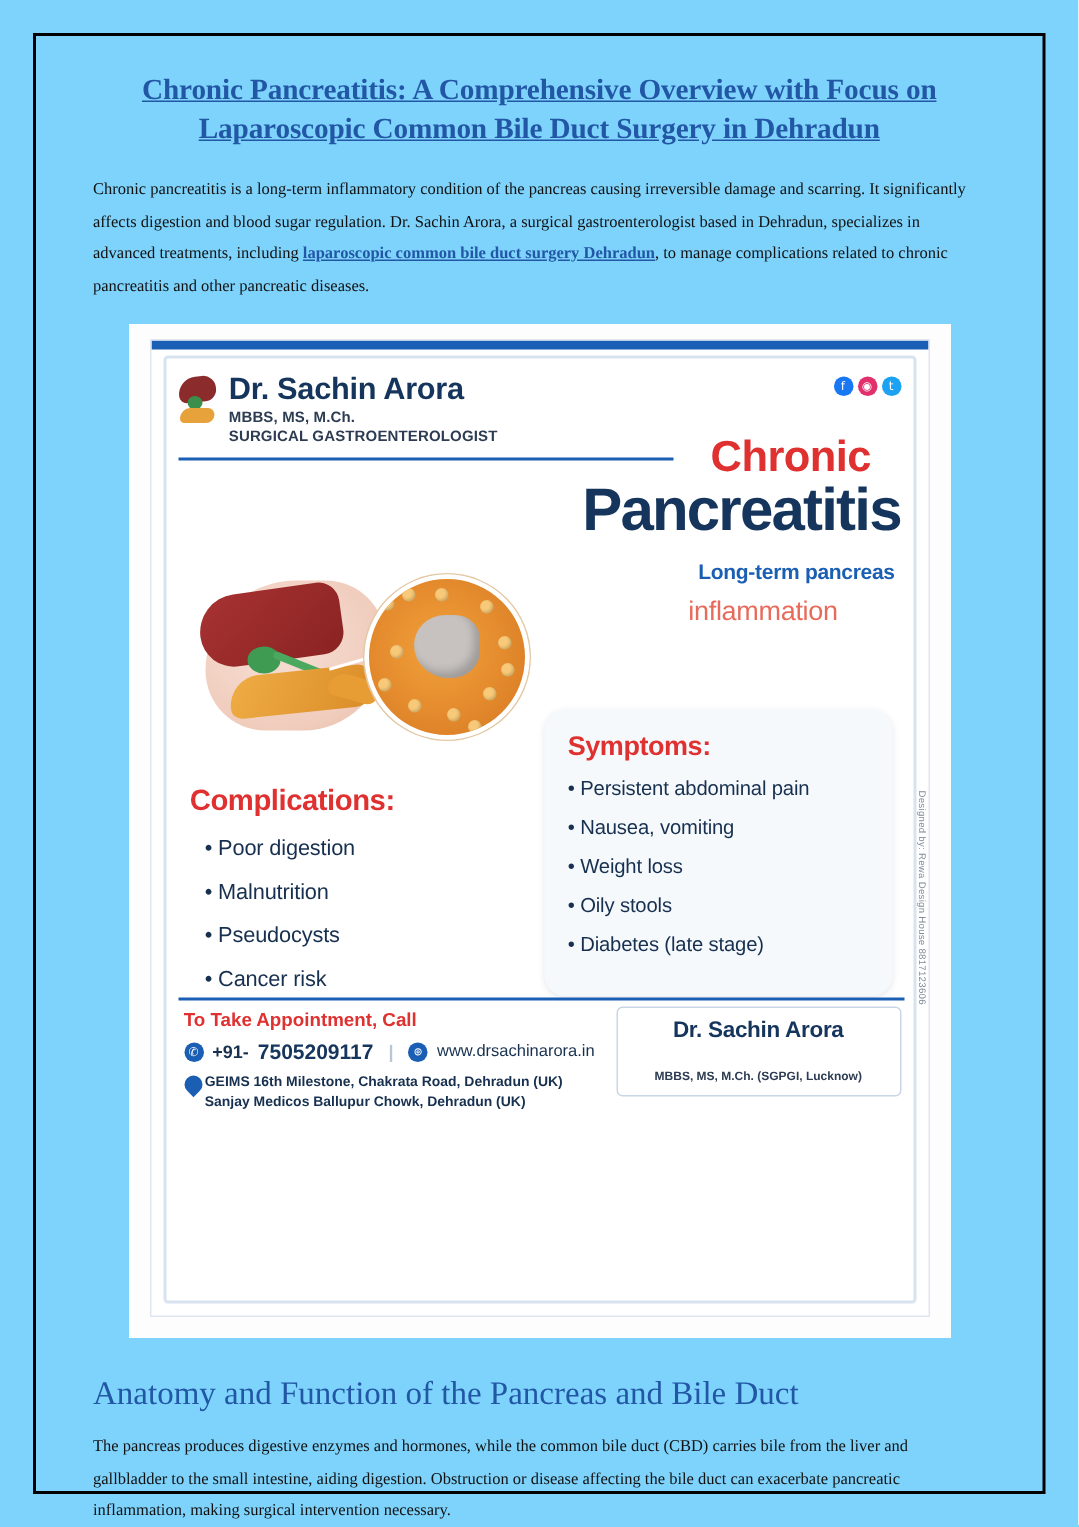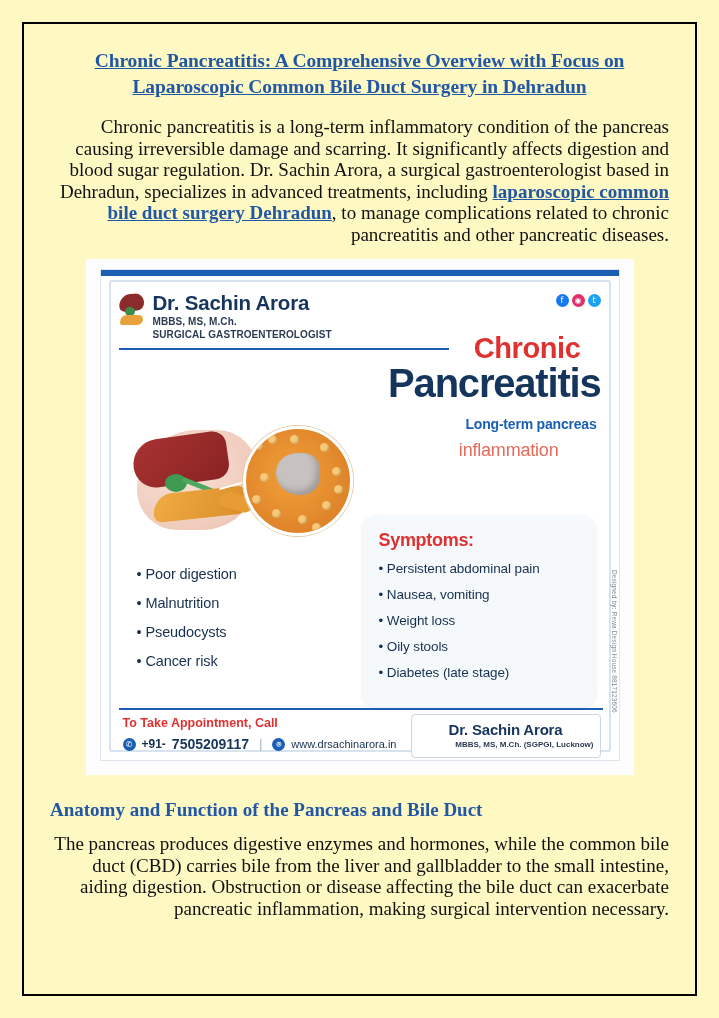--- a/index.html
+++ b/index.html
@@ -12,22 +12,22 @@
     height: 1018px;
     font-family: "Liberation Serif", serif;
     color: #1a1a1a;
     overflow: hidden;
   }
   .page {
     position: relative;
     width: 719px;
     height: 1018px;
     box-sizing: border-box;
-    padding: 22px 24px;
-    background: #fef9c3;
+    padding: 22px 36px;
+    background: #7dd3fc;
   }
   .page-border {
     position: absolute;
     left: 22px;
     top: 22px;
     right: 22px;
     bottom: 22px;
     border: 2px solid #000000;
     pointer-events: none;
   }
@@ -40,49 +40,49 @@
     font-size: 19.5px;
     line-height: 26px;
     font-weight: bold;
     color: #2257a5;
     text-decoration: underline;
     text-align: center;
     margin: 8px 0 16px 0;
     letter-spacing: -0.1px;
   }
   p.body-text {
-    font-size: 19px;
+    font-size: 11px;
     line-height: 21.5px;
     margin: 0 0 6px 0;
-    text-align: right;
+    text-align: left;
     color: #111111;
   }
   a.inline-link {
     color: #2257a5;
     text-decoration: underline;
     font-weight: bold;
   }
   h2.section-heading {
-    font-size: 19px;
-    font-weight: bold;
+    font-size: 22px;
+    font-weight: normal;
     color: #2257a5;
     margin: 24px 0 12px 0;
   }
 
   
   .infographic-wrap {
     margin: 14px auto 0 auto;
     width: 548px;
     background: #fdfdfd;
     padding: 10px 0 14px 0;
   }
   .info-card {
     position: relative;
     width: 520px;
-    height: 492px;
+    height: 652px;
     margin: 0 auto;
     background: #ffffff;
     border: 1px solid #dfe6ef;
     box-sizing: border-box;
     overflow: hidden;
     font-family: "Liberation Sans", sans-serif;
   }
   .info-card::before {
     content: "";
     position: absolute;
@@ -451,22 +451,21 @@
   .sig-name {
     font-size: 15px;
     font-weight: bold;
     color: #16355c;
     letter-spacing: -0.2px;
   }
   .sig-deg {
     font-size: 8px;
     font-weight: bold;
     color: #2d3c52;
-    margin-top: 2px;
-    text-align: right;
+    margin-top: 18px;
   }
   .sig-role {
     font-size: 9px;
     color: #2d3c52;
     margin-top: 3px;
     line-height: 11px;
   }
   .credit {
     position: absolute;
     right: 1px;
@@ -538,20 +537,21 @@
             <div class="dot" style="left:26px; top:80px;"></div>
             <div class="dot" style="left:52px; top:86px;"></div>
             <div class="dot" style="left:76px; top:72px;"></div>
             <div class="dot" style="left:44px; top:6px;"></div>
             <div class="dot" style="left:88px; top:56px;"></div>
             <div class="dot" style="left:66px; top:94px;"></div>
           </div>
         </div>
 
         <div class="complications">
+          <div class="comp-title">Complications:</div>
           <ul class="comp-list">
             <li>Poor digestion</li>
             <li>Malnutrition</li>
             <li>Pseudocysts</li>
             <li>Cancer risk</li>
           </ul>
         </div>
 
         <div class="symptoms">
           <div class="sym-title">Symptoms:</div>

